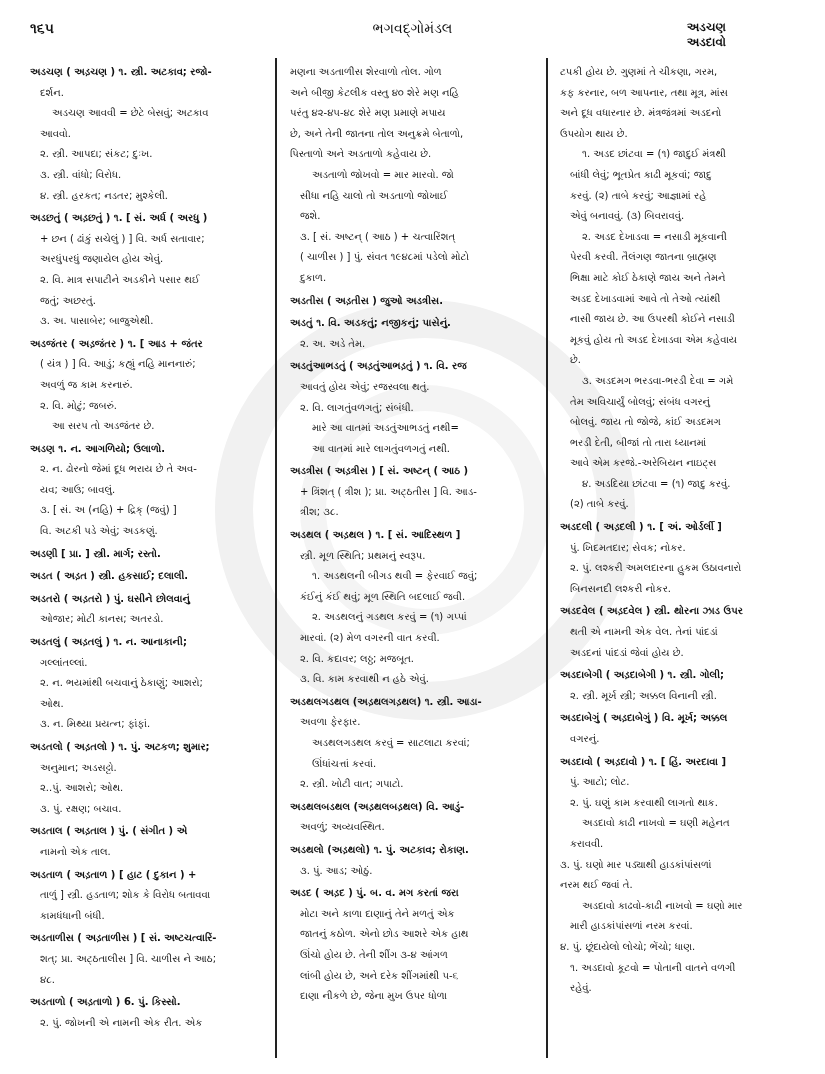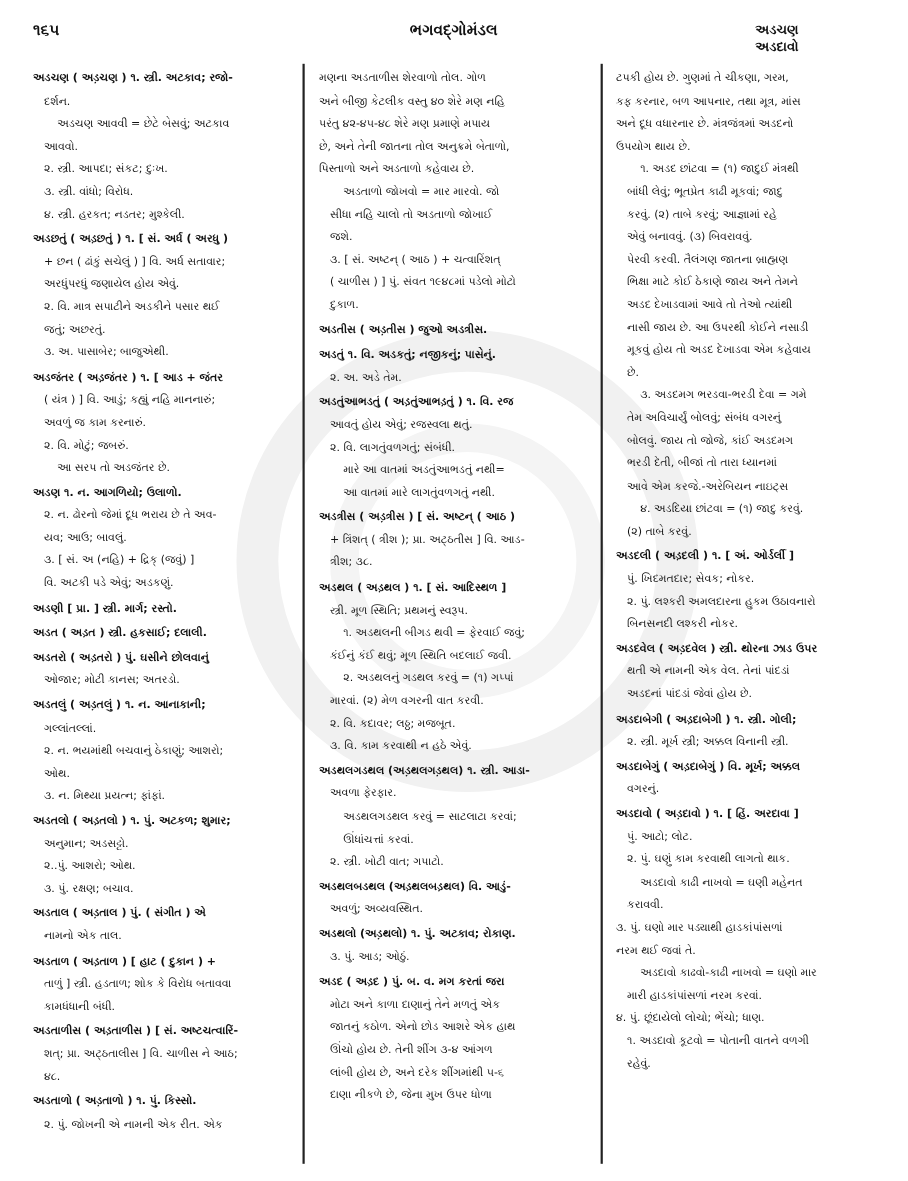--- a/index.html
+++ b/index.html
@@ -13,21 +13,21 @@
     position:absolute; left:215px; top:300px; width:420px; height:420px;
     border-radius:50%; border:38px solid #f1f1f1; box-sizing:border-box;
     z-index:0;
   }
   .watermark2 {
     position:absolute; left:300px; top:385px; width:250px; height:250px;
     border-radius:50%; border:26px solid #f4f4f4; box-sizing:border-box; z-index:0;
   }
   .header { position:absolute; top:0; left:0; width:744px; height:60px; z-index:2; }
   .page-num { position:absolute; left:30px; top:20px; font-size:14px; font-weight:bold; }
-  .running-title { position:absolute; left:0; width:825px; top:20px; text-align:center; font-size:14px; font-weight:bold; }
+  .running-title { position:absolute; left:0; width:825px; top:20px; text-align:center; font-size:14px; font-weight:normal; }
   .guides { position:absolute; right:18px; top:20px; text-align:right; font-size:12px; font-weight:bold; line-height:15px; }
   .col {
     position:absolute; top:62px; z-index:2;
     font-size:10px; line-height:20.6px;
   }
   .col1 { left:30px; width:232px; }
   .col2 { left:290px; width:242px; }
   .col3 { left:560px; width:245px; }
   .rule { position:absolute; top:58px; width:2px; background:#222; z-index:2; }
   .rule1 { left:275px; height:1000px; }
@@ -119,21 +119,21 @@
       <span class="line hw">અડતાળ ( અડ઼તાળ ) [ હાટ ( દુકાન ) +</span>
       <span class="line ind1">તાળું ] સ્ત્રી. હડતાળ; શોક કે વિરોધ બતાવવા</span>
       <span class="line ind1">કામધંધાની બંધી.</span>
     </div>
     <div class="entry">
       <span class="line hw">અડતાળીસ ( અડ઼તાળીસ ) [ સં. અષ્ટચત્વારિં-</span>
       <span class="line ind1">શત્; પ્રા. અટ્ઠતાલીસ ] વિ. ચાળીસ ને આઠ;</span>
       <span class="line ind1">૪૮.</span>
     </div>
     <div class="entry">
-      <span class="line hw">અડતાળો ( અડ઼તાળો ) ૧. પું. કિસ્સો.</span>
+      <span class="line hw">અડતાળો ( અડ઼તાળો ) 6. પું. કિસ્સો.</span>
       <span class="line ind1">૨. પું. જોખની એ નામની એક રીત. એક</span>
     </div>
   </div>
 <div class="col col2">
     <div class="entry">
       <span class="line">મણના અડતાળીસ શેરવાળો તોલ. ગોળ</span>
       <span class="line">અને બીજી કેટલીક વસ્તુ ૪૦ શેરે મણ નહિ</span>
       <span class="line">પરંતુ ૪૨-૪૫-૪૮ શેરે મણ પ્રમાણે મપાય</span>
       <span class="line">છે, અને તેની જાતના તોલ અનુક્રમે બેતાળો,</span>
       <span class="line">પિસ્તાળો અને અડતાળો કહેવાય છે.</span>
@@ -200,20 +200,21 @@
 <div class="col col3">
     <div class="entry">
       <span class="line">ટપકી હોય છે. ગુણમાં તે ચીકણા, ગરમ,</span>
       <span class="line">કફ કરનાર, બળ આપનાર, તથા મૂત્ર, માંસ</span>
       <span class="line">અને દૂધ વધારનાર છે. મંત્રજંત્રમાં અડદનો</span>
       <span class="line">ઉપયોગ થાય છે.</span>
       <span class="line ind2">૧. અડદ છાંટવા = (૧) જાદુઈ મંત્રથી</span>
       <span class="line ind1">બાંધી લેવું; ભૂતપ્રેત કાઢી મૂકવાં; જાદુ</span>
       <span class="line ind1">કરવું. (૨) તાબે કરવું; આજ્ઞામાં રહે</span>
       <span class="line ind1">એવું બનાવવું. (૩) બિવરાવવું.</span>
+      <span class="line ind2">૨. અડદ દેખાડવા = નસાડી મૂકવાની</span>
       <span class="line ind1">પેરવી કરવી. તૈલંગણ જાતના બ્રાહ્મણ</span>
       <span class="line ind1">ભિક્ષા માટે કોઈ ઠેકાણે જાય અને તેમને</span>
       <span class="line ind1">અડદ દેખાડવામાં આવે તો તેઓ ત્યાંથી</span>
       <span class="line ind1">નાસી જાય છે. આ ઉપરથી કોઈને નસાડી</span>
       <span class="line ind1">મૂકવું હોય તો અડદ દેખાડવા એમ કહેવાય</span>
       <span class="line ind1">છે.</span>
       <span class="line ind2">૩. અડદમગ ભરડવા-ભરડી દેવા = ગમે</span>
       <span class="line ind1">તેમ અવિચાર્યું બોલવું; સંબંધ વગરનું</span>
       <span class="line ind1">બોલવું. જાય તો જોજે, કાંઈ અડદમગ</span>
       <span class="line ind1">ભરડી દેતી, બીજાં તો તારા ધ્યાનમાં</span>

